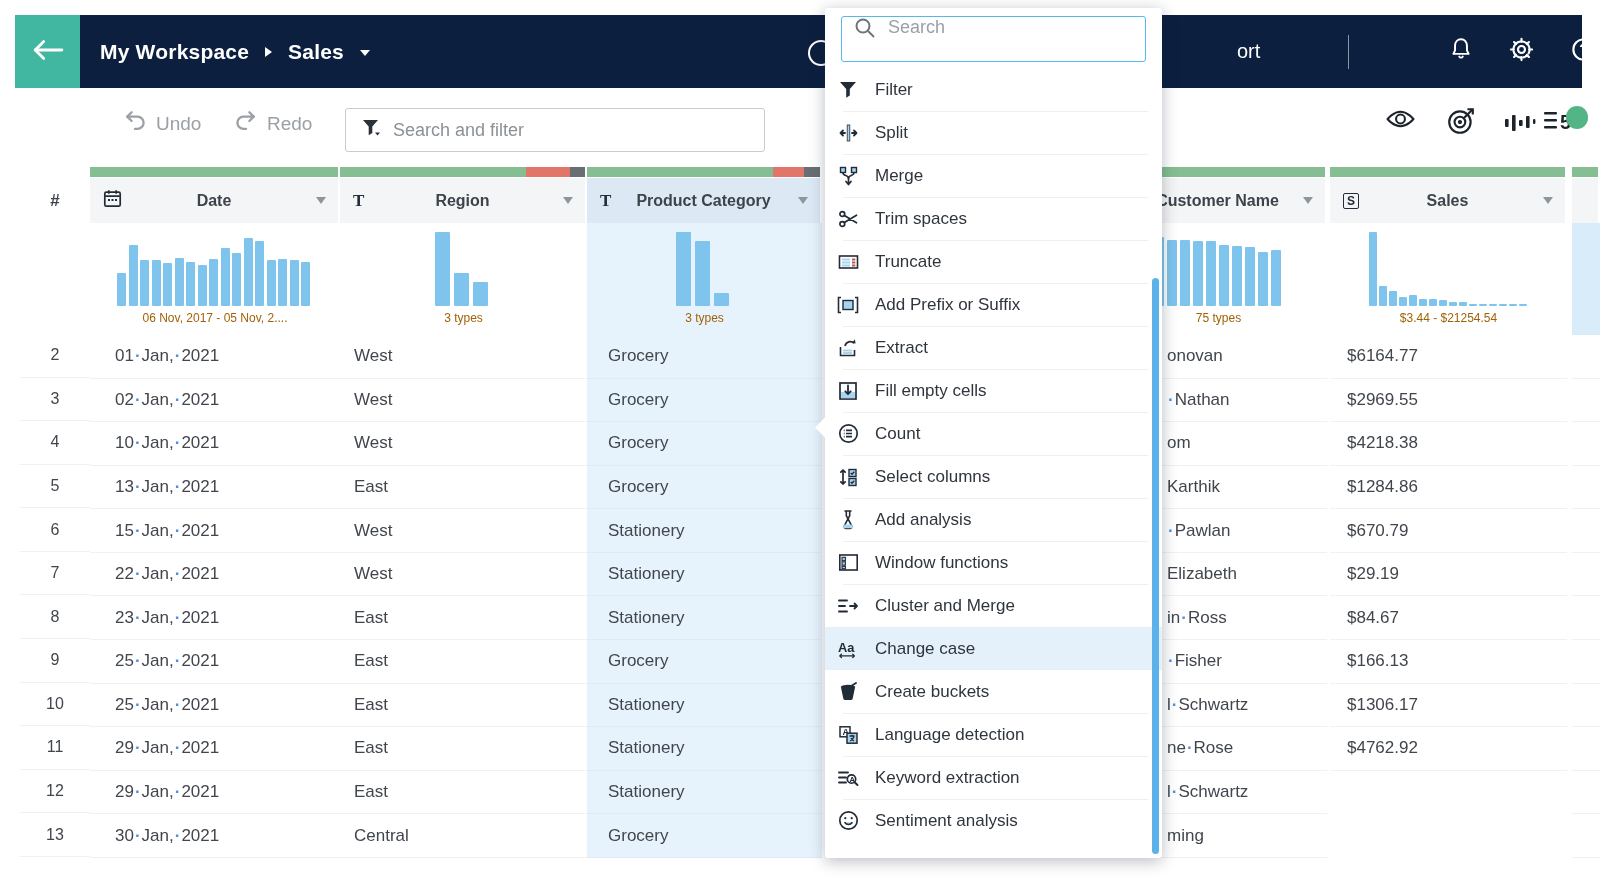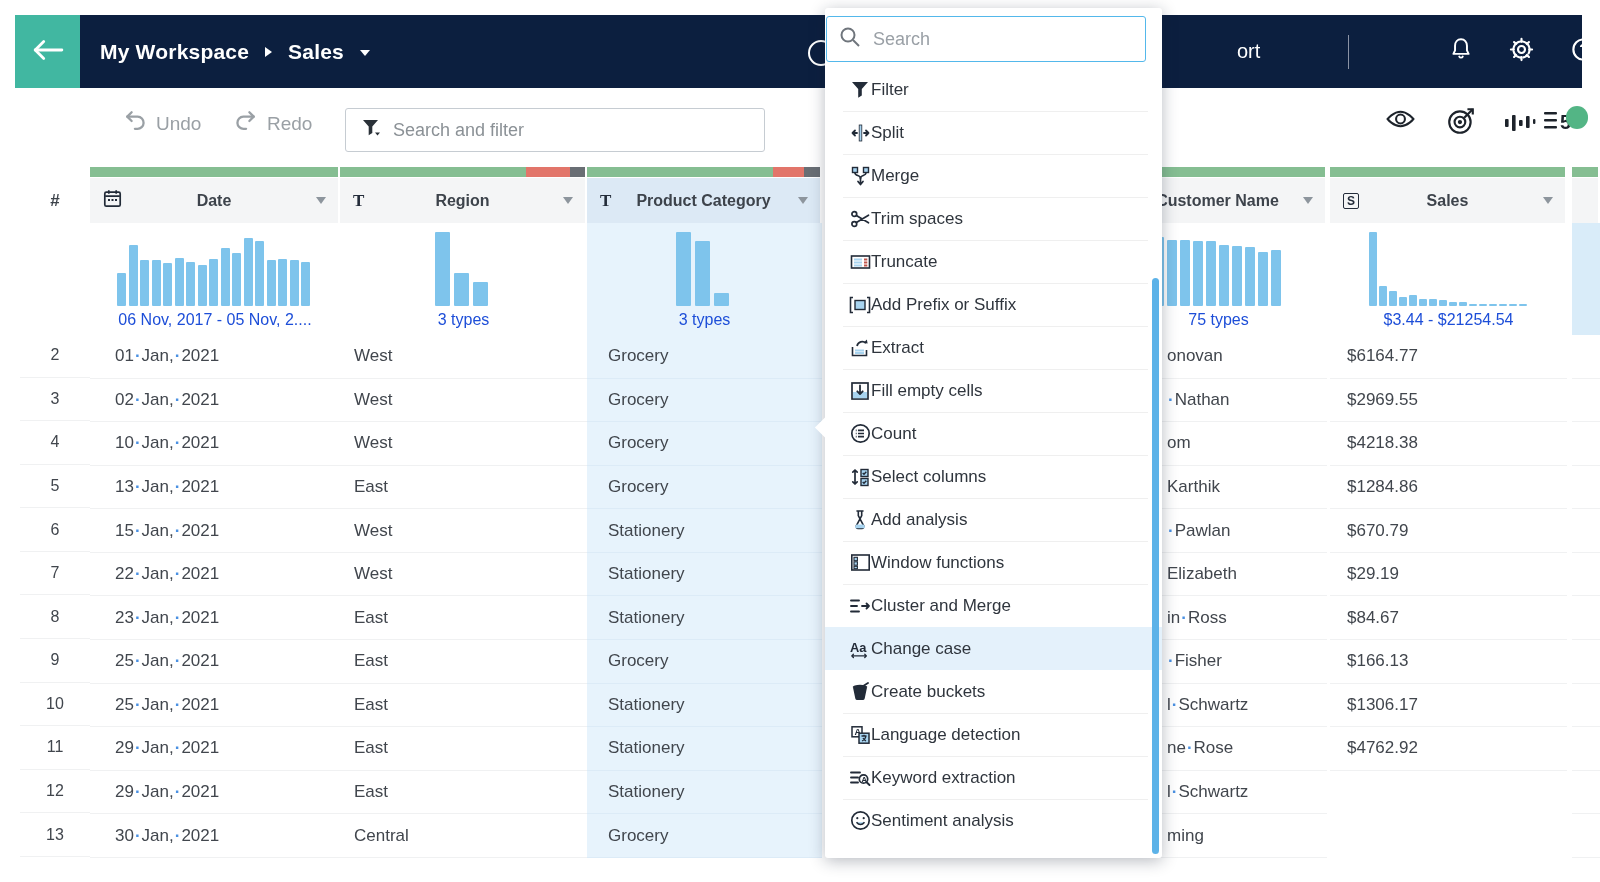--- a/index.html
+++ b/index.html
@@ -34,45 +34,45 @@
   .col { position:absolute; top:167px; }
   .qbar { height:10px; margin:0 2px 1px 0; display:flex; overflow:hidden; }
   .qseg { height:10px; }
   .col-head { height:45px; margin-right:2px; background:#f4f5f6; display:flex; align-items:center; position:relative; cursor:pointer; }
   .col-head .lbl { position:absolute; left:0; right:0; text-align:center; font-size:16px; font-weight:700; color:#3d434b; }
   .typeic { position:absolute; left:13px; font-family:"Liberation Serif",serif; font-weight:700; font-size:17px; color:#232c3a; z-index:1;}
   .typeic.cur { font-family:"Liberation Sans",sans-serif; font-size:12px; border:1.6px solid #232c3a; padding:0 3px; line-height:14px; border-radius:2px;}
   .hcaret { position:absolute; right:12px; width:0; height:0; border-top:7px solid #8d959d; border-left:5.5px solid transparent; border-right:5.5px solid transparent; cursor:pointer;}
   .histo { height:88px; display:flex; align-items:flex-end; justify-content:center; padding-bottom:5px; }
   .hbar { background:#7ec4ec; border-radius:1px; }
-  .cap { height:24px; font-size:16px; color:#1d4ed8; text-align:center; white-space:nowrap; overflow:hidden; }
+  .cap { height:24px; font-size:12px; color:#a16207; text-align:center; white-space:nowrap; overflow:hidden; }
   .cell { height:43.583px; border-bottom:1px solid #f0f1f2; display:flex; align-items:center; font-size:17px; color:#41464d; background:#fff; }
   .cell.num { justify-content:center; font-size:16px; }
   .cell.date { padding-left:25px; }
   .cell.region { padding-left:14px; }
   .cell.category { padding-left:21px; }
   .cell.customer { padding-left:57px; }
   .cell.sales { padding-left:17px; }
   .dot { color:#4a90e2; font-weight:700; padding:0 1px; }
   .col.sel .col-head { background:#dce9f5; }
   .col.sel .histo, .col.sel .cap, .col.sel .cell { background:#e7f3fc; }
   .col.sel .cell { border-bottom-color:#dcebf7; }
   .num-label { height:45px; margin-top:11px; display:flex; align-items:center; justify-content:center; font-size:17px; font-weight:700; color:#3d434b; }
   .num-pad { height:111px; }
   .pale-block { height:112px; background:#d9ecf9; margin-right:0; }
 
   
   #menu { position:absolute; left:825px; top:8px; width:337px; height:850px; background:#fff; z-index:5;
           border-radius:3px; box-shadow:0 3px 16px rgba(20,30,50,.30); padding-top:8px; }
   #menu::before { content:""; position:absolute; left:-7px; top:412px; width:15px; height:15px; background:#fff; transform:rotate(45deg); }
-  .menu-search { margin:0 16px 6px 1px; height:46px; border:1.5px solid #54b8eb; border-radius:3px; display:flex; align-items:center; padding-left:12px; gap:12px; background:#fff;}
+  .menu-search { margin:0 16px 6px 16px; height:46px; border:1.5px solid #54b8eb; border-radius:3px; display:flex; align-items:flex-start; padding-left:12px; gap:12px; background:#fff;}
   .menu-search input { border:none; outline:none; font-size:18px; color:#444; width:250px; font-family:"Liberation Sans",sans-serif;}
   .menu-search input::placeholder { color:#9aa0a6; }
   #menu-items { list-style:none; }
-  .mi { position:relative; height:43px; display:flex; align-items:center; padding-left:24px; cursor:pointer; }
+  .mi { position:relative; height:43px; display:flex; align-items:center; padding-left:12px; gap:16px; cursor:pointer; }
   .mi::before { content:""; position:absolute; left:18px; right:14px; top:0; height:1px; background:#efefef; }
   .mi:first-child::before, .mi.selected::before, .mi.selected + .mi::before { display:none; }
   .mi .lab { font-size:17px; color:#2f353d; }
   .mi.selected { background:#e4f1fb; }
   .mi .ic { width:22px; height:20px; display:flex; align-items:center; justify-content:center; flex:none; }
   .menu-scrollbar { position:absolute; right:3px; top:270px; width:7px; height:576px; border-radius:4px; background:#5cb2e8; }
 </style>
 </head>
 <body>
 

